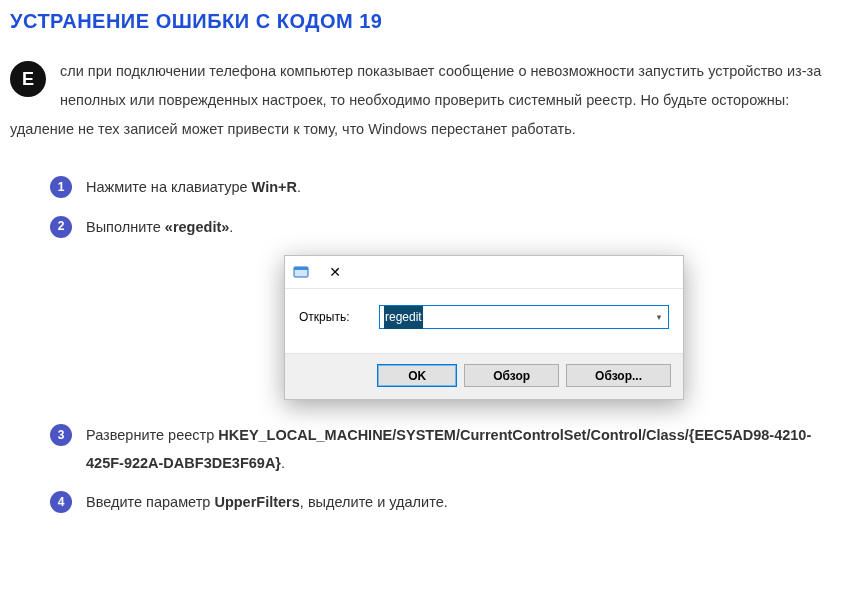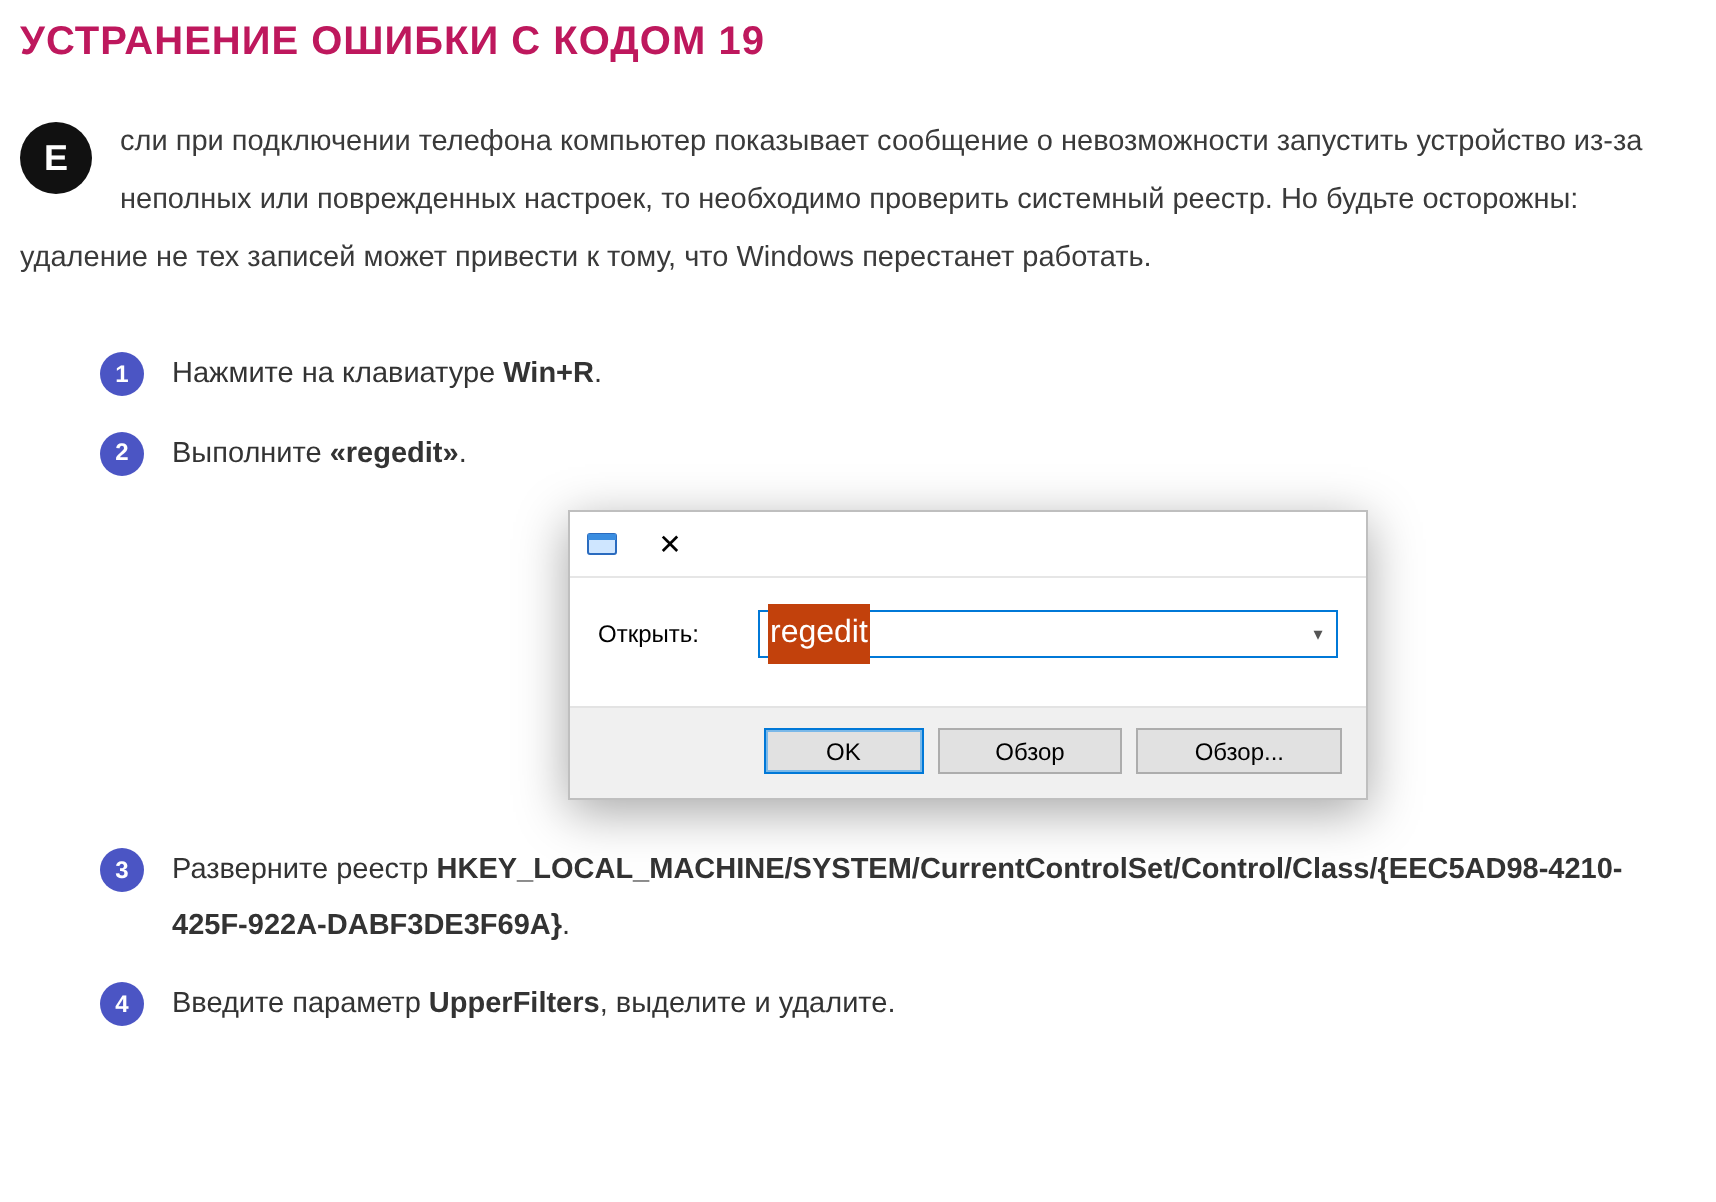--- a/index.html
+++ b/index.html
@@ -8,21 +8,21 @@
     font-family: -apple-system, BlinkMacSystemFont, "Segoe UI", Arial, sans-serif;
     color: #333;
     width: 838px;
     background: #fff;
   }
   h2.section-title {
     font-family: "Arial Black", Arial, sans-serif;
     font-weight: 900;
     font-size: 20px;
     letter-spacing: 0.5px;
-    color: #be185d;
+    color: #1d4ed8;
     margin: 0 0 24px 0;
   }
   .intro {
     color: #3a3a3a;
     line-height: 2;
     font-size: 14.5px;
     margin-bottom: 30px;
   }
   .dropcap {
     float: left;
@@ -109,21 +109,21 @@
   .win-input-row { display: flex; align-items: center; gap: 10px; margin-bottom: 20px; }
   .win-label { flex: 0 0 70px; font-size: 12px; }
   .win-combo {
     flex: 1;
     display: flex;
     border: 1px solid #0078d7;
     height: 22px;
     background: #fff;
   }
   .win-combo .sel-wrap { flex: 1; padding: 0 4px; display: flex; align-items: center; }
-  .win-combo .sel { background: #c2410c; color: #fff; padding: 0 1px; font-size: 16px; }
+  .win-combo .sel { background: #0c4a6e; color: #fff; padding: 0 1px; font-size: 12px; }
   .win-combo .chevron {
     width: 18px;
     display: flex; align-items: center; justify-content: center;
     font-size: 9px; color: #555;
     border-left: 1px solid transparent;
   }
   .win-buttons {
     display: flex;
     gap: 7px;
     justify-content: flex-end;
@@ -133,20 +133,21 @@
   }
   .win-btn {
     min-width: 80px;
     height: 23px;
     border: 1px solid #adadad;
     background: #e1e1e1;
     font-size: 12px;
     font-family: inherit;
     padding: 0 28px;
     cursor: pointer;
+    font-weight: bold;
   }
   .win-btn.default { border: 1px solid #0078d7; box-shadow: inset 0 0 0 1px #7ab8e8; }
   svg { display: block; }
 </style>
 </head>
 <body>
 
 <h2 class="section-title">УСТРАНЕНИЕ ОШИБКИ С КОДОМ 19</h2>
 
 <div class="intro">

